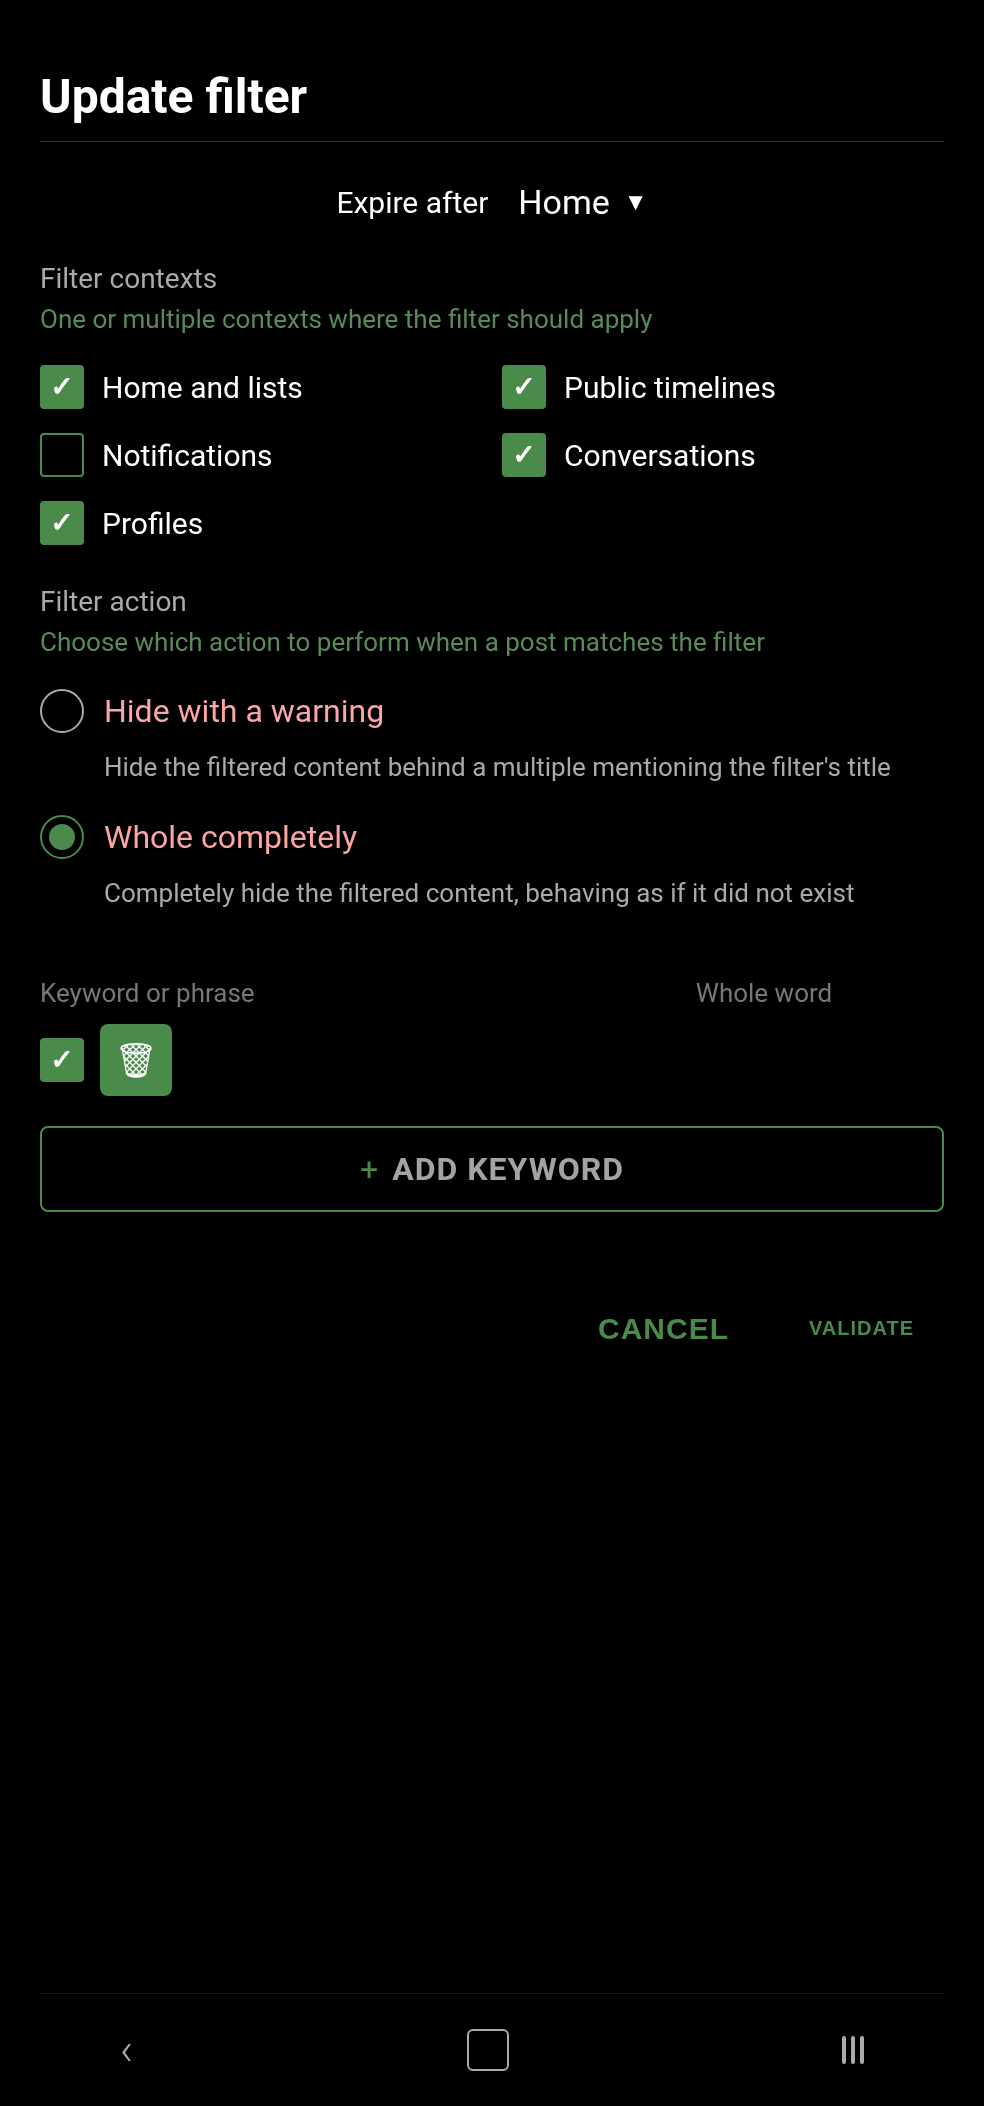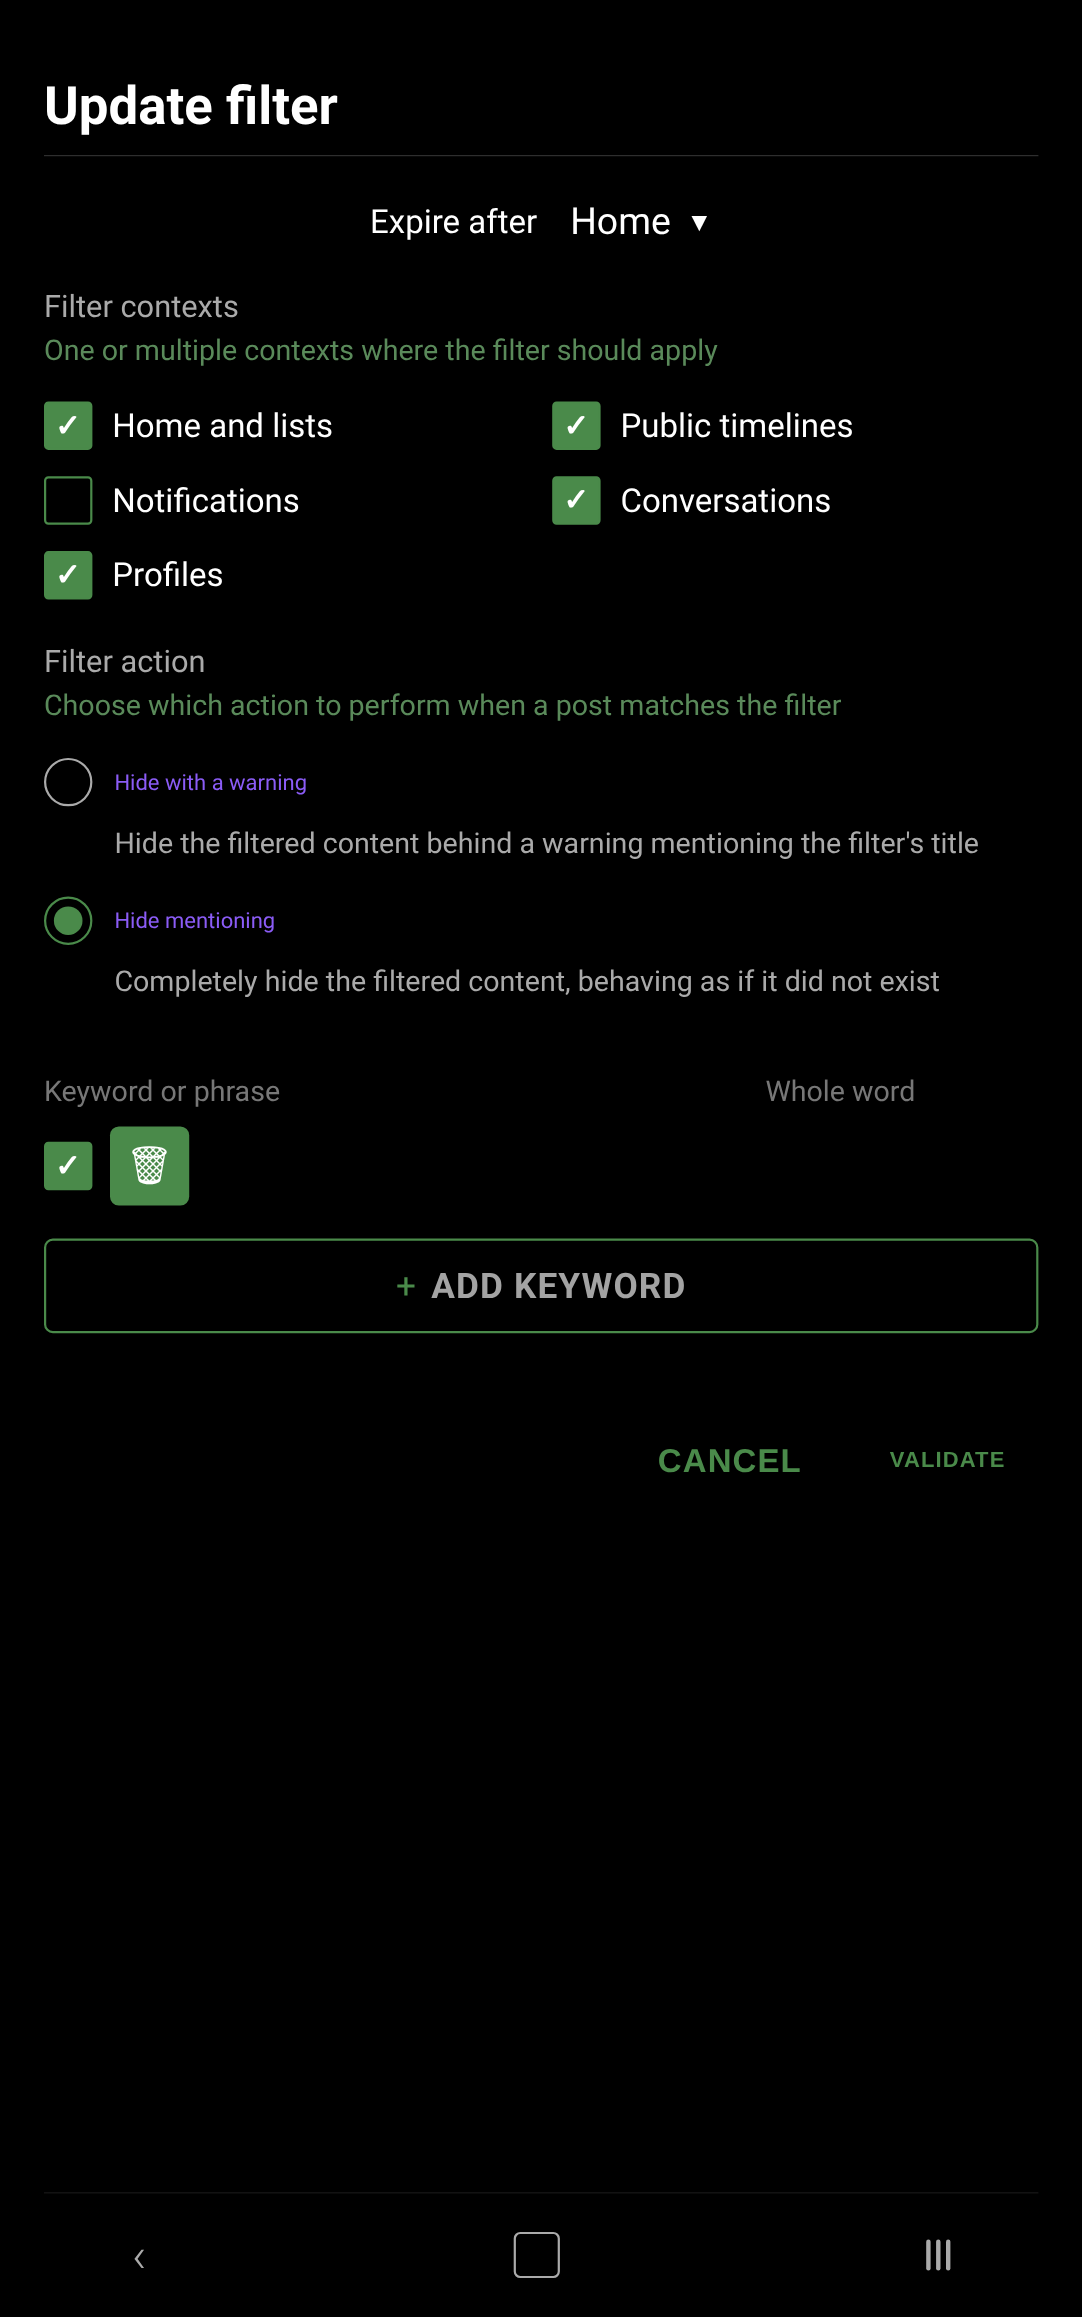--- a/index.html
+++ b/index.html
@@ -156,22 +156,22 @@
     }
 
     .radio-inner {
       width: 26px;
       height: 26px;
       border-radius: 50%;
       background-color: #4a8a4a;
     }
 
     .radio-label {
-      font-size: 20px;
-      color: #8b5cf6;
+      font-size: 32px;
+      color: #fca5a5;
     }
 
     .radio-description {
       font-size: 26px;
       color: #aaaaaa;
       margin-left: 64px;
       margin-bottom: 30px;
       line-height: 1.4;
     }
 
@@ -390,27 +390,27 @@
 
   <div class="filter-action-section">
     <div class="section-title">Filter action</div>
     <div class="section-subtitle">Choose which action to perform when a post matches the filter</div>
 
     <div class="radio-option">
       <div class="radio-circle">
       </div>
       <span class="radio-label">Hide with a warning</span>
     </div>
-    <div class="radio-description">Hide the filtered content behind a warning mentioning the filter's title</div>
+    <div class="radio-description">Hide the filtered content behind a multiple mentioning the filter's title</div>
 
     <div class="radio-option">
       <div class="radio-circle selected">
         <div class="radio-inner"></div>
       </div>
-      <span class="radio-label">Hide mentioning</span>
+      <span class="radio-label">Whole completely</span>
     </div>
     <div class="radio-description">Completely hide the filtered content, behaving as if it did not exist</div>
   </div>
 
   <div class="keyword-section">
     <div class="keyword-header">
       <span class="keyword-col-label">Keyword or phrase</span>
       <span class="keyword-whole-word-label">Whole word</span>
       <div class="keyword-delete-spacer"></div>
     </div>

